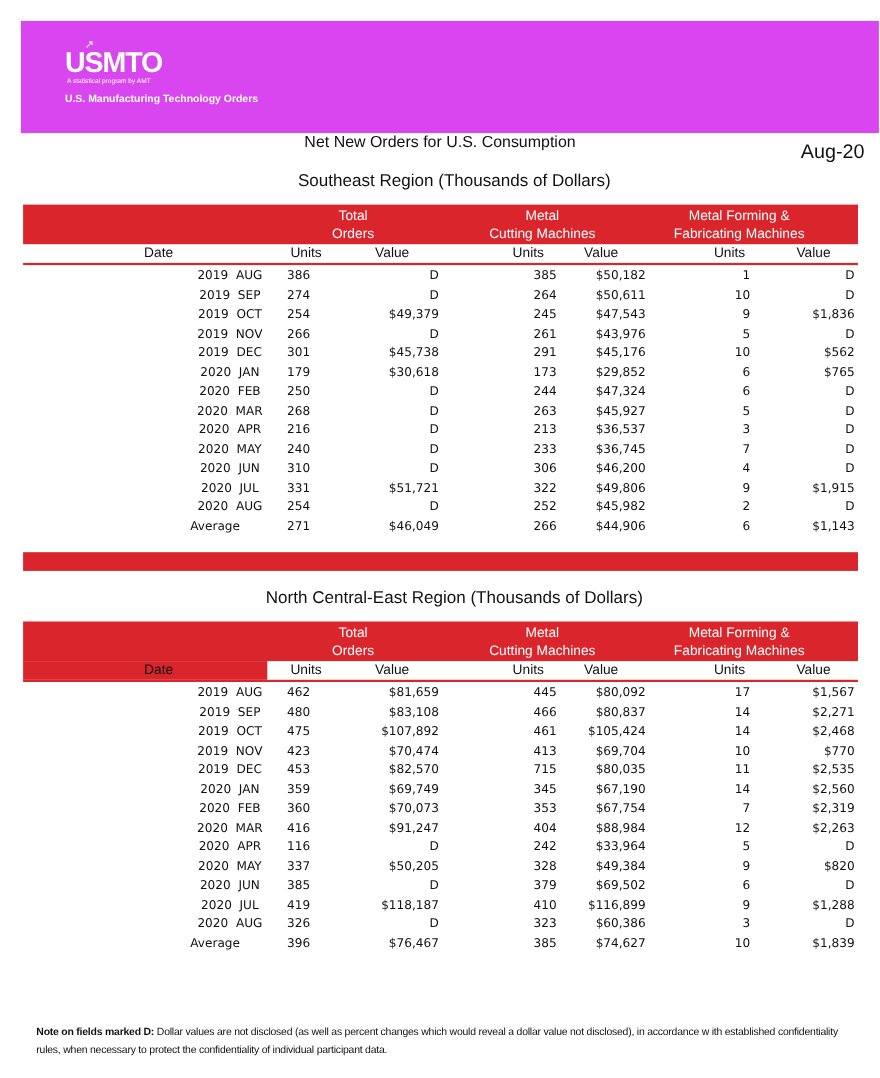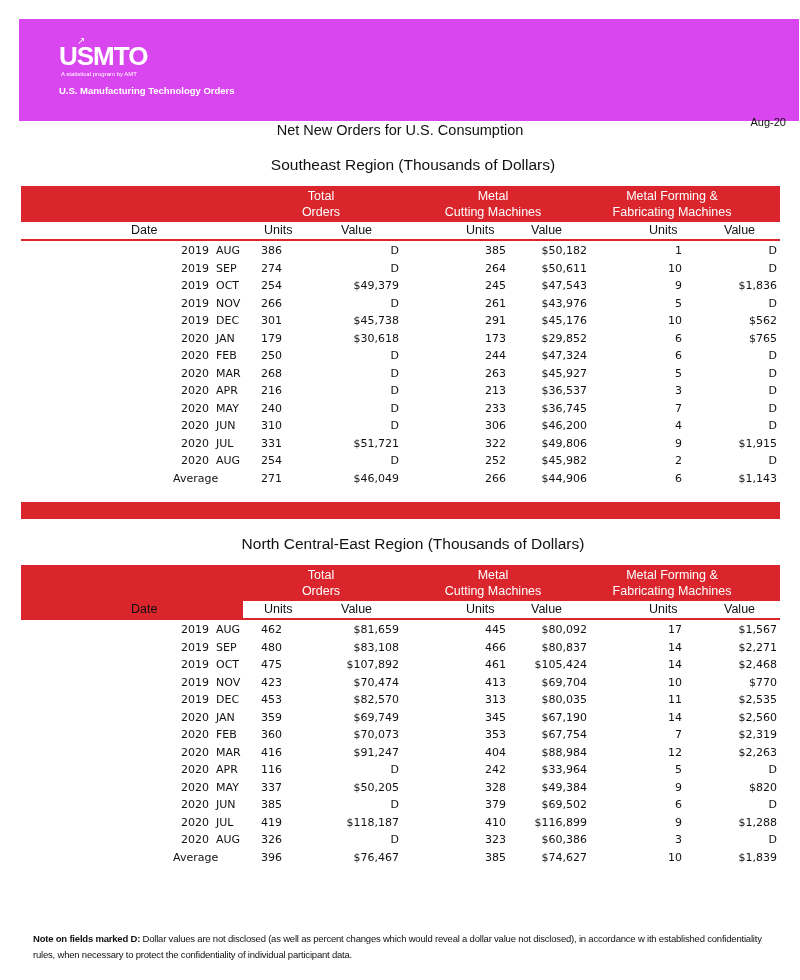--- a/index.html
+++ b/index.html
@@ -5,35 +5,35 @@
   html, body { margin: 0; padding: 0; background: #ffffff; }
   body { width: 800px; height: 980px; position: relative; overflow: hidden; font-family: "Liberation Sans", sans-serif; color: #111; }
 
   .banner { position: absolute; left: 19px; top: 19px; width: 780px; height: 102px; background: #d946ef; }
   .logo { position: absolute; left: 40px; top: 24px; color: #fff; font-family: "Liberation Sans", sans-serif; font-weight: bold; font-size: 26px; letter-spacing: -1px; line-height: 26px; }
   .logo-arrow { position: absolute; left: 58px; top: 16px; color: #fff; font-size: 10px; }
   .tagline { position: absolute; left: 42px; top: 52px; color: #fff; font-size: 6px; }
   .program { position: absolute; left: 40px; top: 66px; color: #fff; font-size: 9.5px; font-weight: bold; }
 
   .report-title { position: absolute; left: 0; width: 800px; top: 122px; text-align: center; font-size: 14.5px; }
-  .report-date { position: absolute; right: 14px; top: 116px; font-size: 11px; }
+  .report-date { position: absolute; right: 14px; top: 128px; font-size: 18px; }
 
   .region-title { position: absolute; left: 0; width: 826px; text-align: center; font-size: 15.5px; }
 
   .table-block { position: absolute; left: 21px; width: 759px; }
   .hdr-red { position: absolute; left: 0; top: 0; width: 759px; height: 36px; background: #d9252b; }
   .hdr-red-ext { position: absolute; left: 0; top: 36px; width: 222px; height: 17px; background: #d9252b; }
   .grp { position: absolute; top: 2px; color: #fff; font-size: 12.5px; line-height: 16px; text-align: center; }
   .subhdr { position: absolute; top: 36px; font-size: 12.5px; line-height: 16px; }
   .hdr-line { position: absolute; left: 0; top: 53px; width: 759px; height: 2px; background: #d9252b; }
 
   .rows { position: absolute; left: 0; top: 56px; width: 759px; }
   .row { position: relative; height: 17.5px; font-family: "DejaVu Sans", sans-serif; font-size: 11px; line-height: 17.5px; }
   .row span { position: absolute; }
-  .c-date { left: 148px; width: 80px; text-align: left; white-space: pre; margin-left: 12px; }
+  .c-date { left: 148px; width: 80px; text-align: center; white-space: pre; }
   .c-avg { left: 152px; }
   .c-tu { left: 240px; width: 54px; text-align: left; }
   .c-tv { left: 300px; width: 78px; text-align: right; }
   .c-mu { left: 430px; width: 55px; text-align: right; }
   .c-mv { left: 490px; width: 76px; text-align: right; }
   .c-fu { left: 600px; width: 61px; text-align: right; }
   .c-fv { left: 680px; width: 76px; text-align: right; }
 
   .spacer-bar { position: absolute; left: 21px; top: 502px; width: 759px; height: 17px; background: #d9252b; }
 
@@ -266,21 +266,21 @@
         <span class="c-tv">$70,474</span>
         <span class="c-mu">413</span>
         <span class="c-mv">$69,704</span>
         <span class="c-fu">10</span>
         <span class="c-fv">$770</span>
       </div>
       <div class="row">
         <span class="c-date">2019  DEC</span>
         <span class="c-tu">453</span>
         <span class="c-tv">$82,570</span>
-        <span class="c-mu">313</span>
+        <span class="c-mu">715</span>
         <span class="c-mv">$80,035</span>
         <span class="c-fu">11</span>
         <span class="c-fv">$2,535</span>
       </div>
       <div class="row">
         <span class="c-date">2020  JAN</span>
         <span class="c-tu">359</span>
         <span class="c-tv">$69,749</span>
         <span class="c-mu">345</span>
         <span class="c-mv">$67,190</span>

